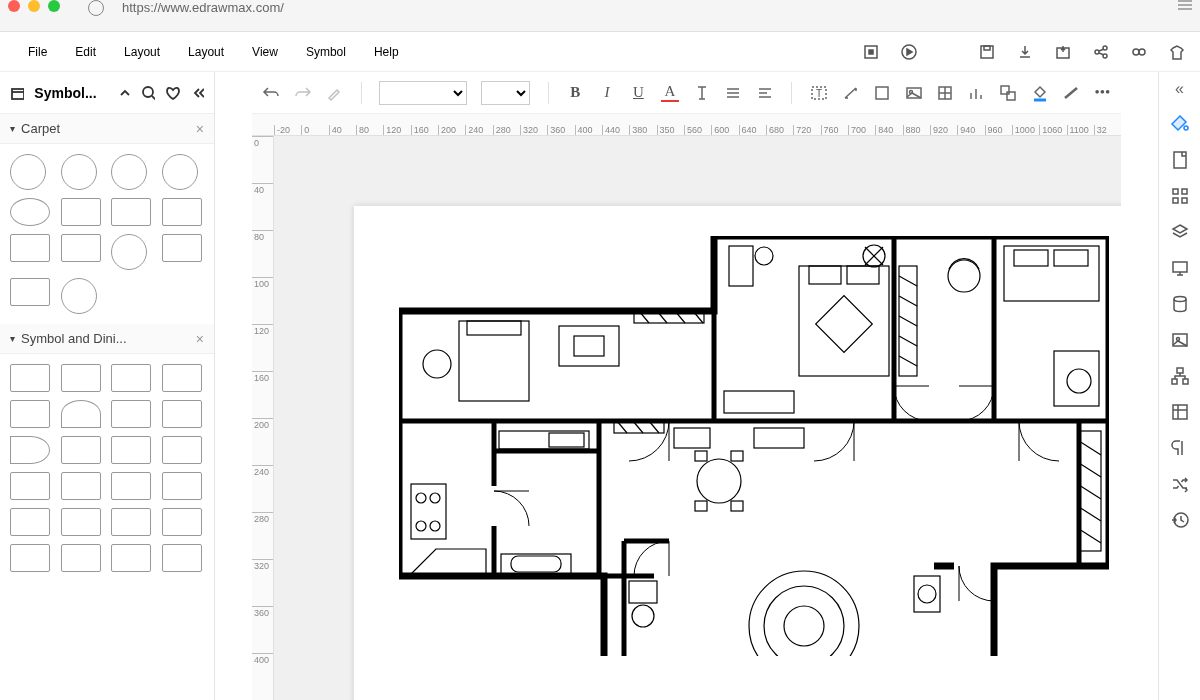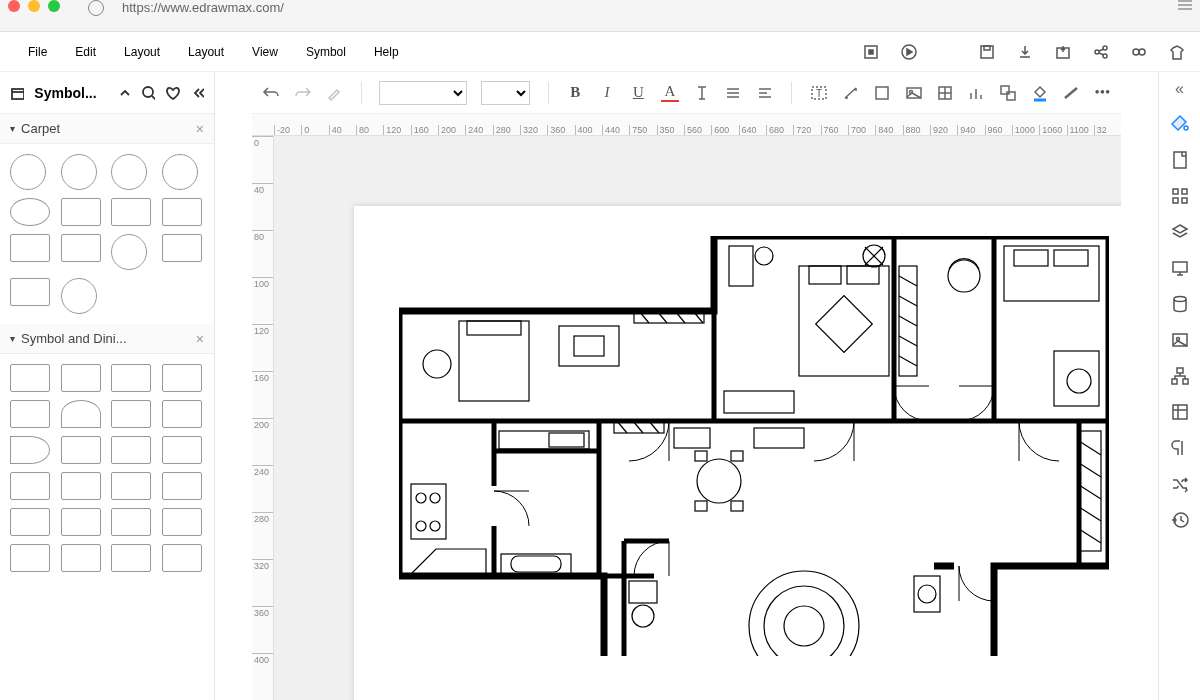--- a/index.html
+++ b/index.html
@@ -265,21 +265,21 @@
         <span>80</span>
         <span>120</span>
         <span>160</span>
         <span>200</span>
         <span>240</span>
         <span>280</span>
         <span>320</span>
         <span>360</span>
         <span>400</span>
         <span>440</span>
-        <span>750</span>
+        <span>380</span>
         <span>350</span>
         <span>560</span>
         <span>600</span>
         <span>640</span>
         <span>680</span>
         <span>720</span>
         <span>760</span>
         <span>700</span>
         <span>840</span>
         <span>880</span>

